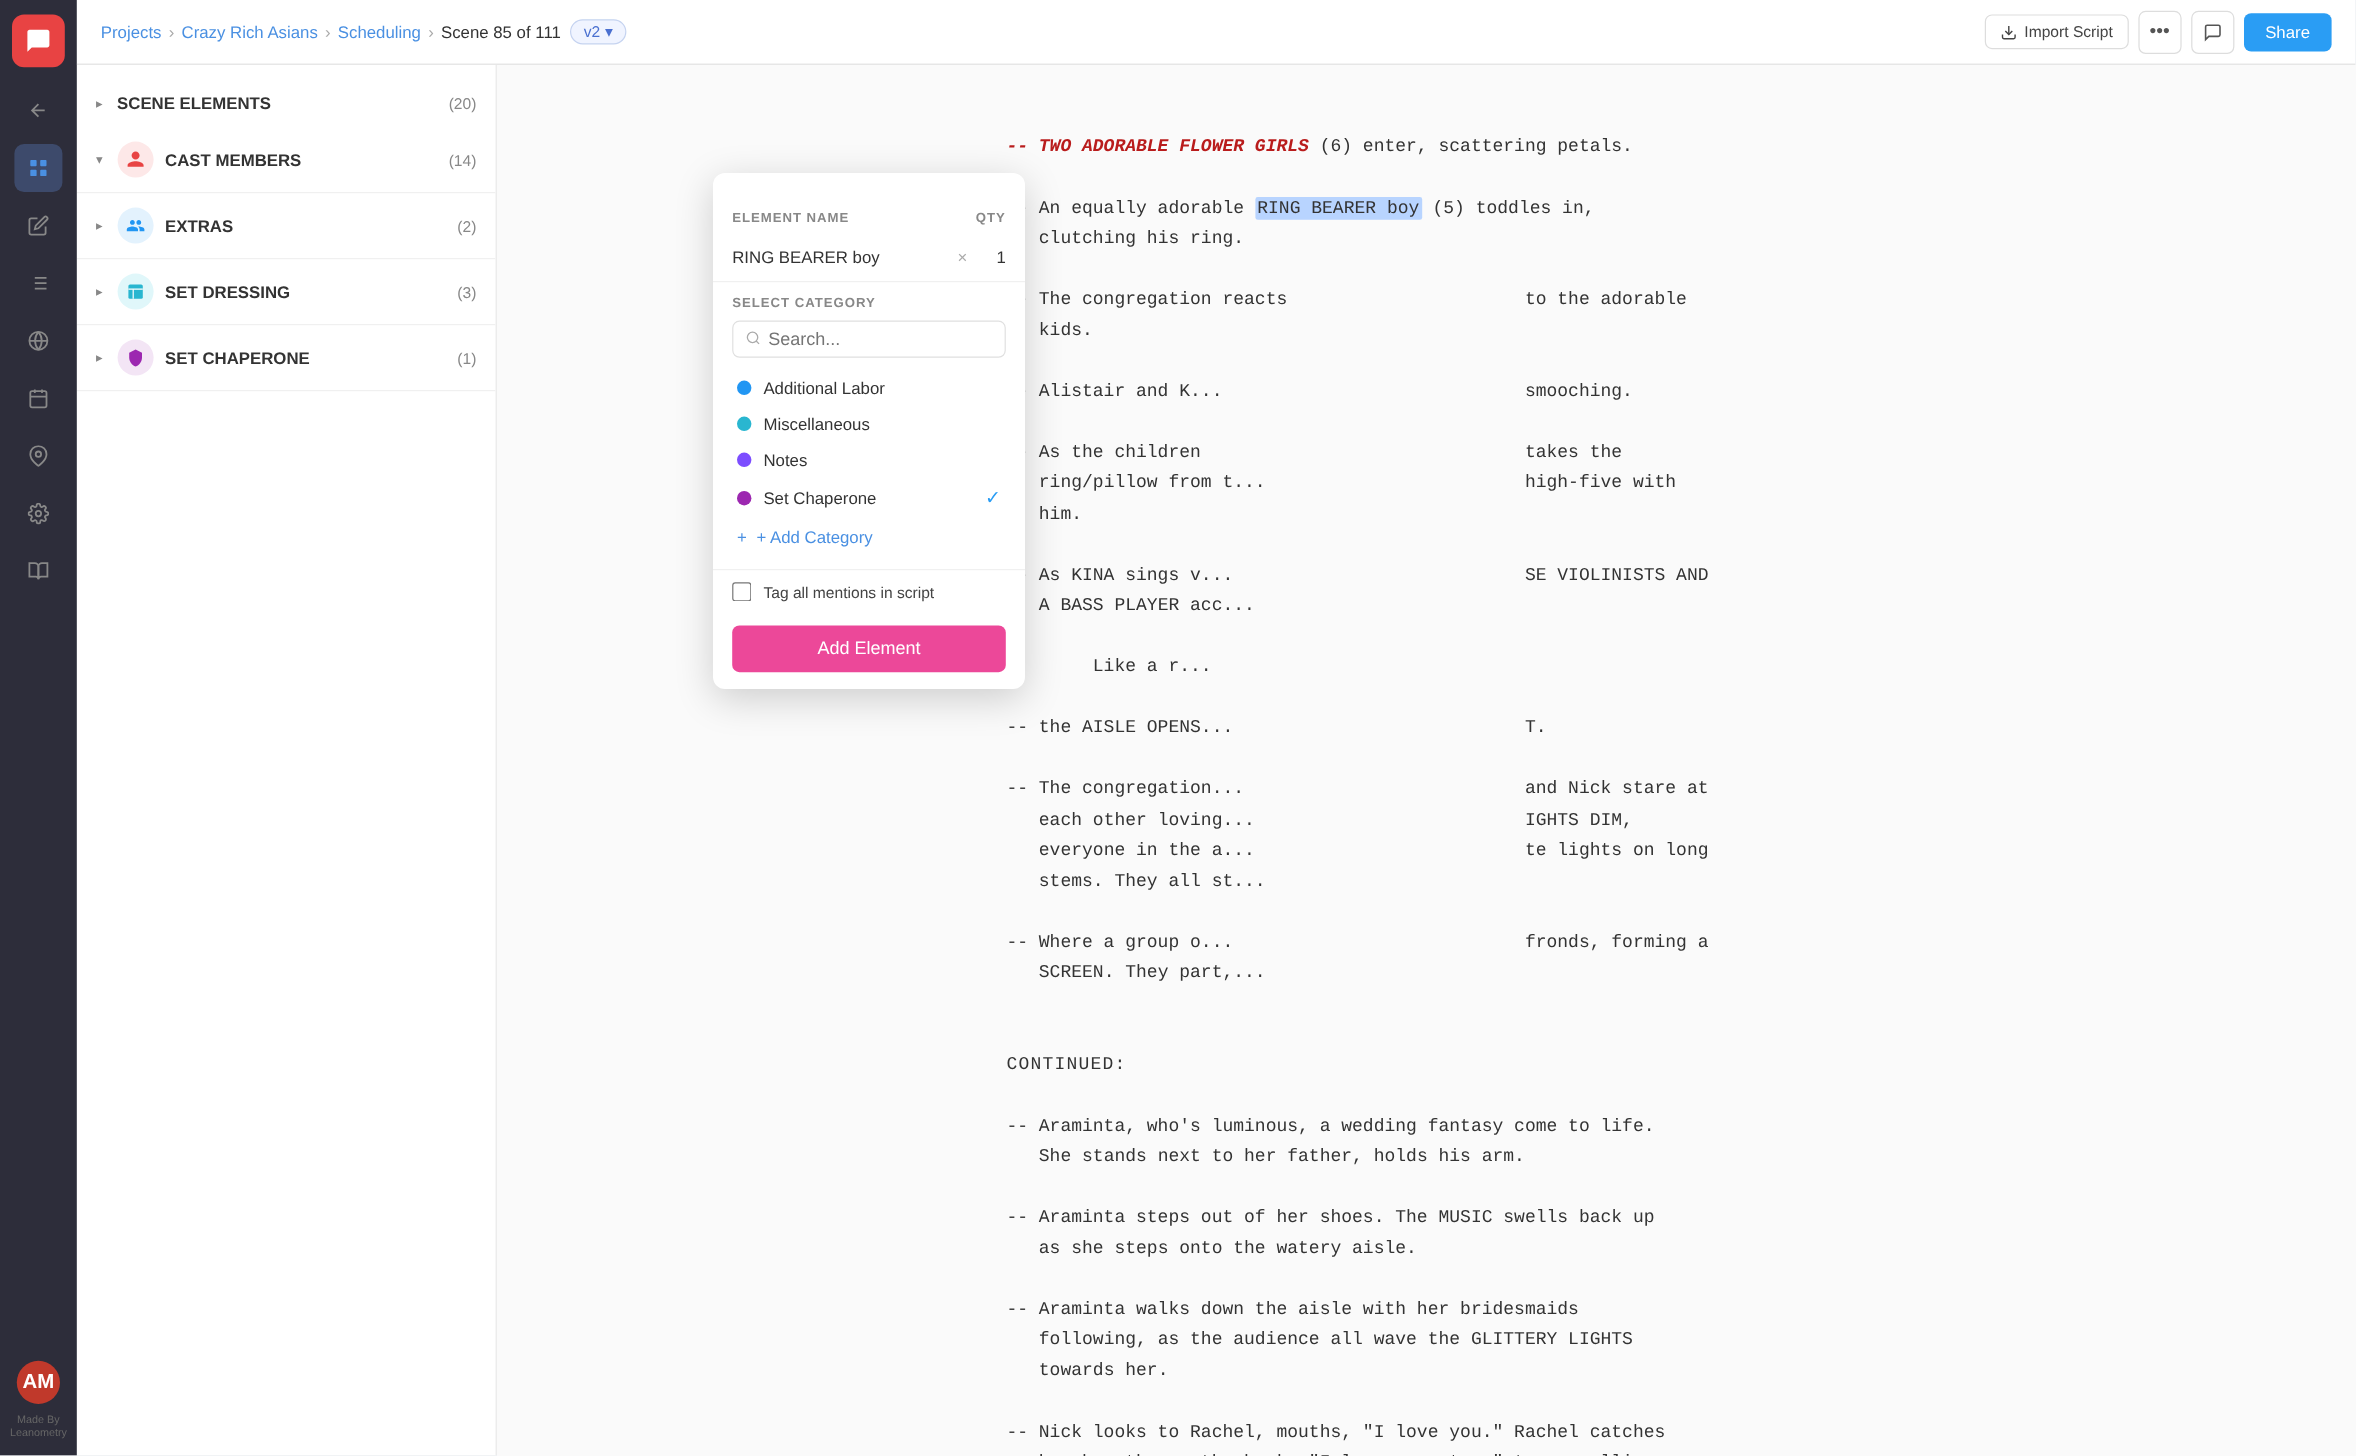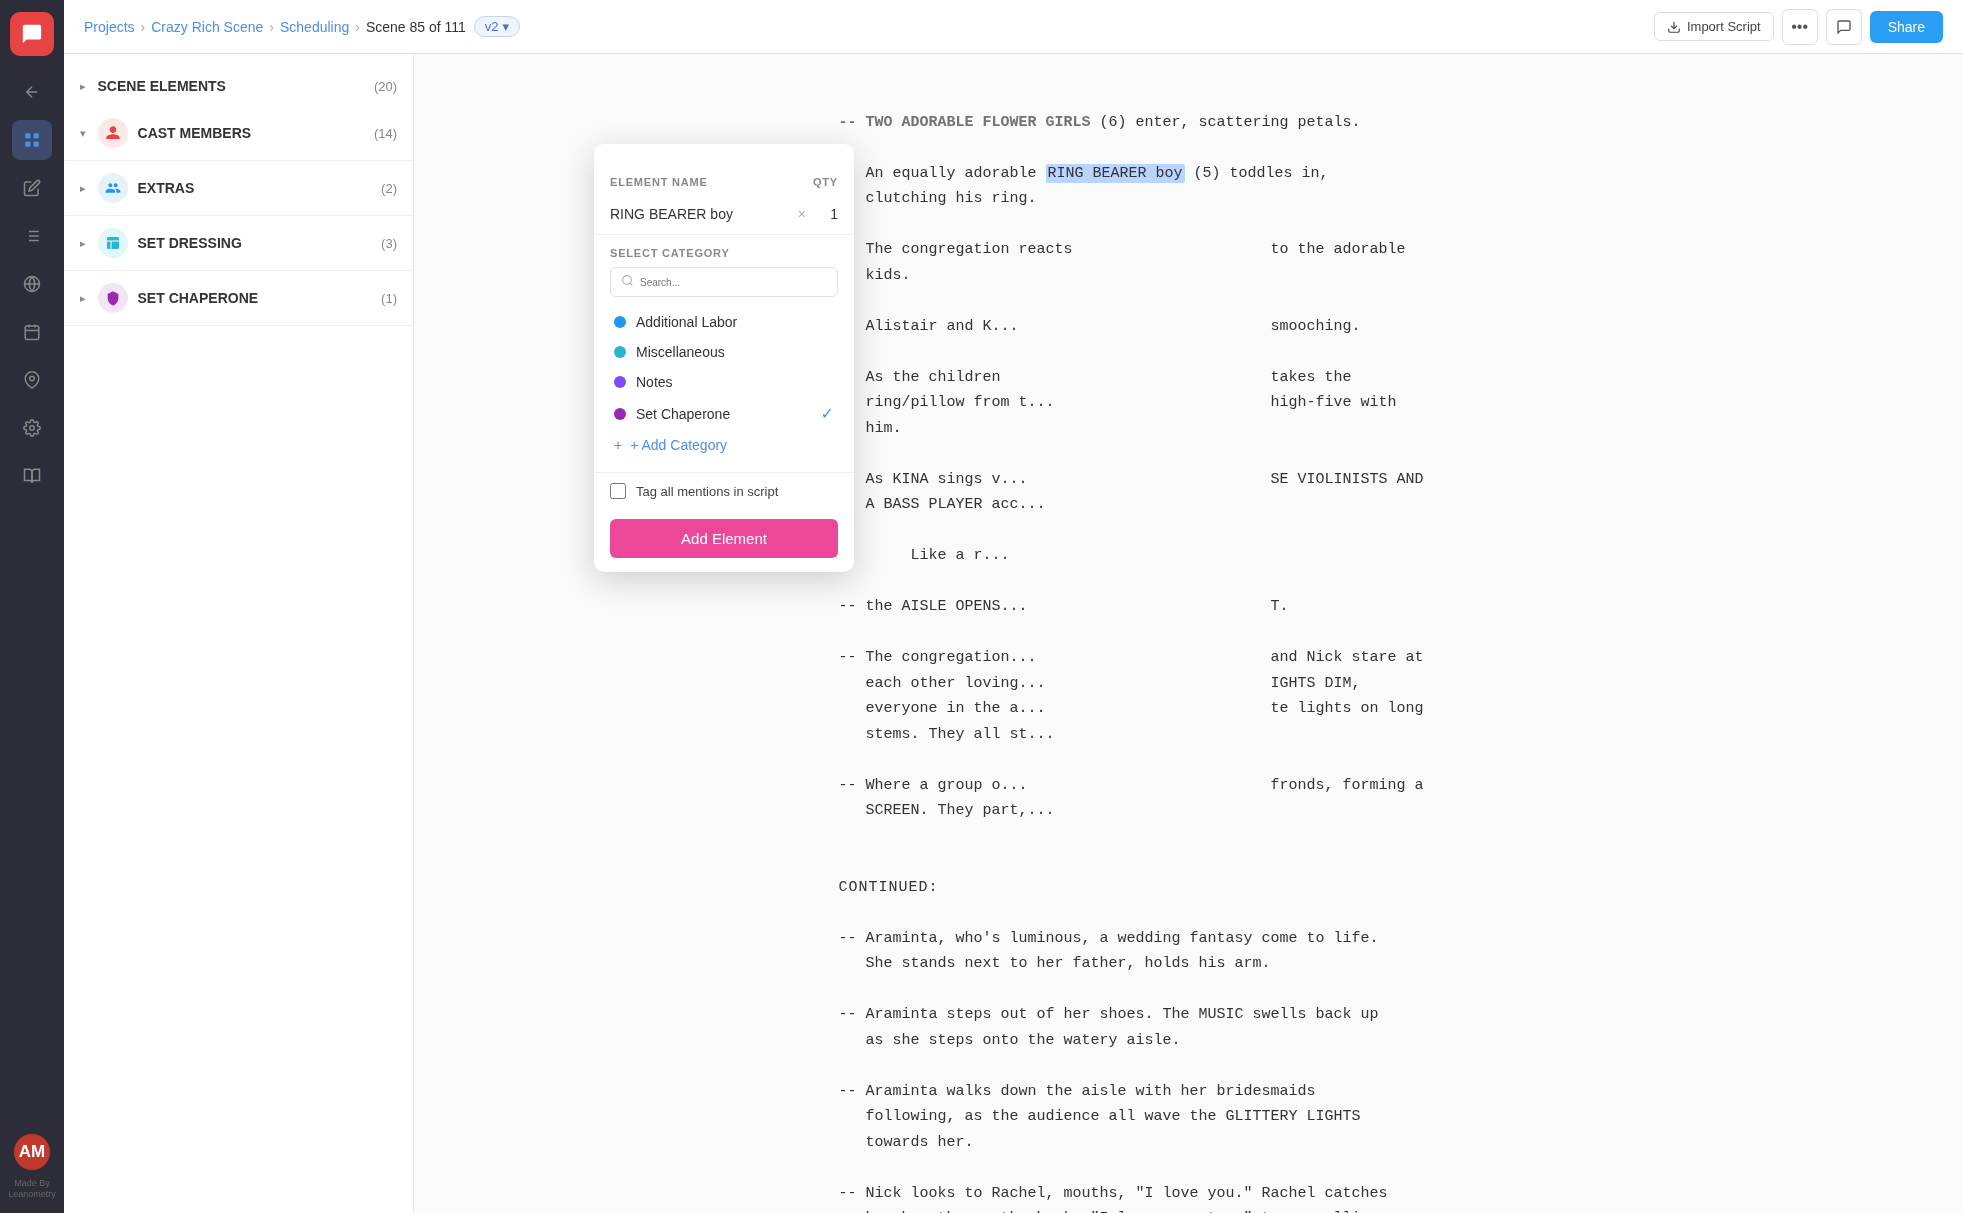--- a/index.html
+++ b/index.html
@@ -203,21 +203,21 @@
     .popup-category-section {
       padding: 12px 16px;
     }
     .popup-search {
       display: flex; align-items: center;
       border: 1px solid #e0e0e0; border-radius: 6px;
       padding: 6px 10px; gap: 6px; margin-bottom: 10px;
     }
     .popup-search input {
       border: none; outline: none;
-      font-size: 10px; color: #333; flex: 1; background: transparent;
+      font-size: 15px; color: #333; flex: 1; background: transparent;
     }
     .popup-search-icon { color: #aaa; font-size: 13px; }
     .category-item {
       display: flex; align-items: center;
       padding: 7px 4px; gap: 10px; cursor: pointer;
       border-radius: 4px;
     }
     .category-dot {
       width: 12px; height: 12px; border-radius: 50%; flex-shrink: 0;
     }
@@ -320,21 +320,21 @@
   </div>
   <div class="icon-bar-made-by">Made By<br>Leanometry</div>
 </div>
 
 <div class="main-layout">
 
   <div class="topbar">
     <div class="topbar-breadcrumb">
       <a href="#">Projects</a>
       <span class="sep">›</span>
-      <a href="#">Crazy Rich Scene</a>
+      <a href="#">Crazy Rich Asians</a>
       <span class="sep">›</span>
       <a href="#">Scheduling</a>
       <span class="sep">›</span>
       <span class="current">Scene 85 of 111</span>
     </div>
     <div class="version-badge">
       <span>v2</span>
       <span>▾</span>
     </div>
     <div class="topbar-spacer"></div>
@@ -418,21 +418,21 @@
           </div>
           <span class="sidebar-section-title">SET CHAPERONE</span>
           <span class="sidebar-section-count">(1)</span>
         </div>
       </div>
 
     </div>
 
     <div class="script-area">
       <div class="script-content">
-<span style="color:#737373;font-weight:bold;">-- TWO ADORABLE FLOWER GIRLS</span> (6) enter, scattering petals.
+<span style="color:#b91c1c;font-weight:bold;font-style:italic;">-- TWO ADORABLE FLOWER GIRLS</span> (6) enter, scattering petals.
 
 -- An equally adorable <span class="script-highlight">RING BEARER boy</span> (5) toddles in,
    clutching his ring.
 
 -- The congregation reacts                      to the adorable
    kids.
 
 -- Alistair and K...                            smooching.
 
 -- As the children                              takes the

